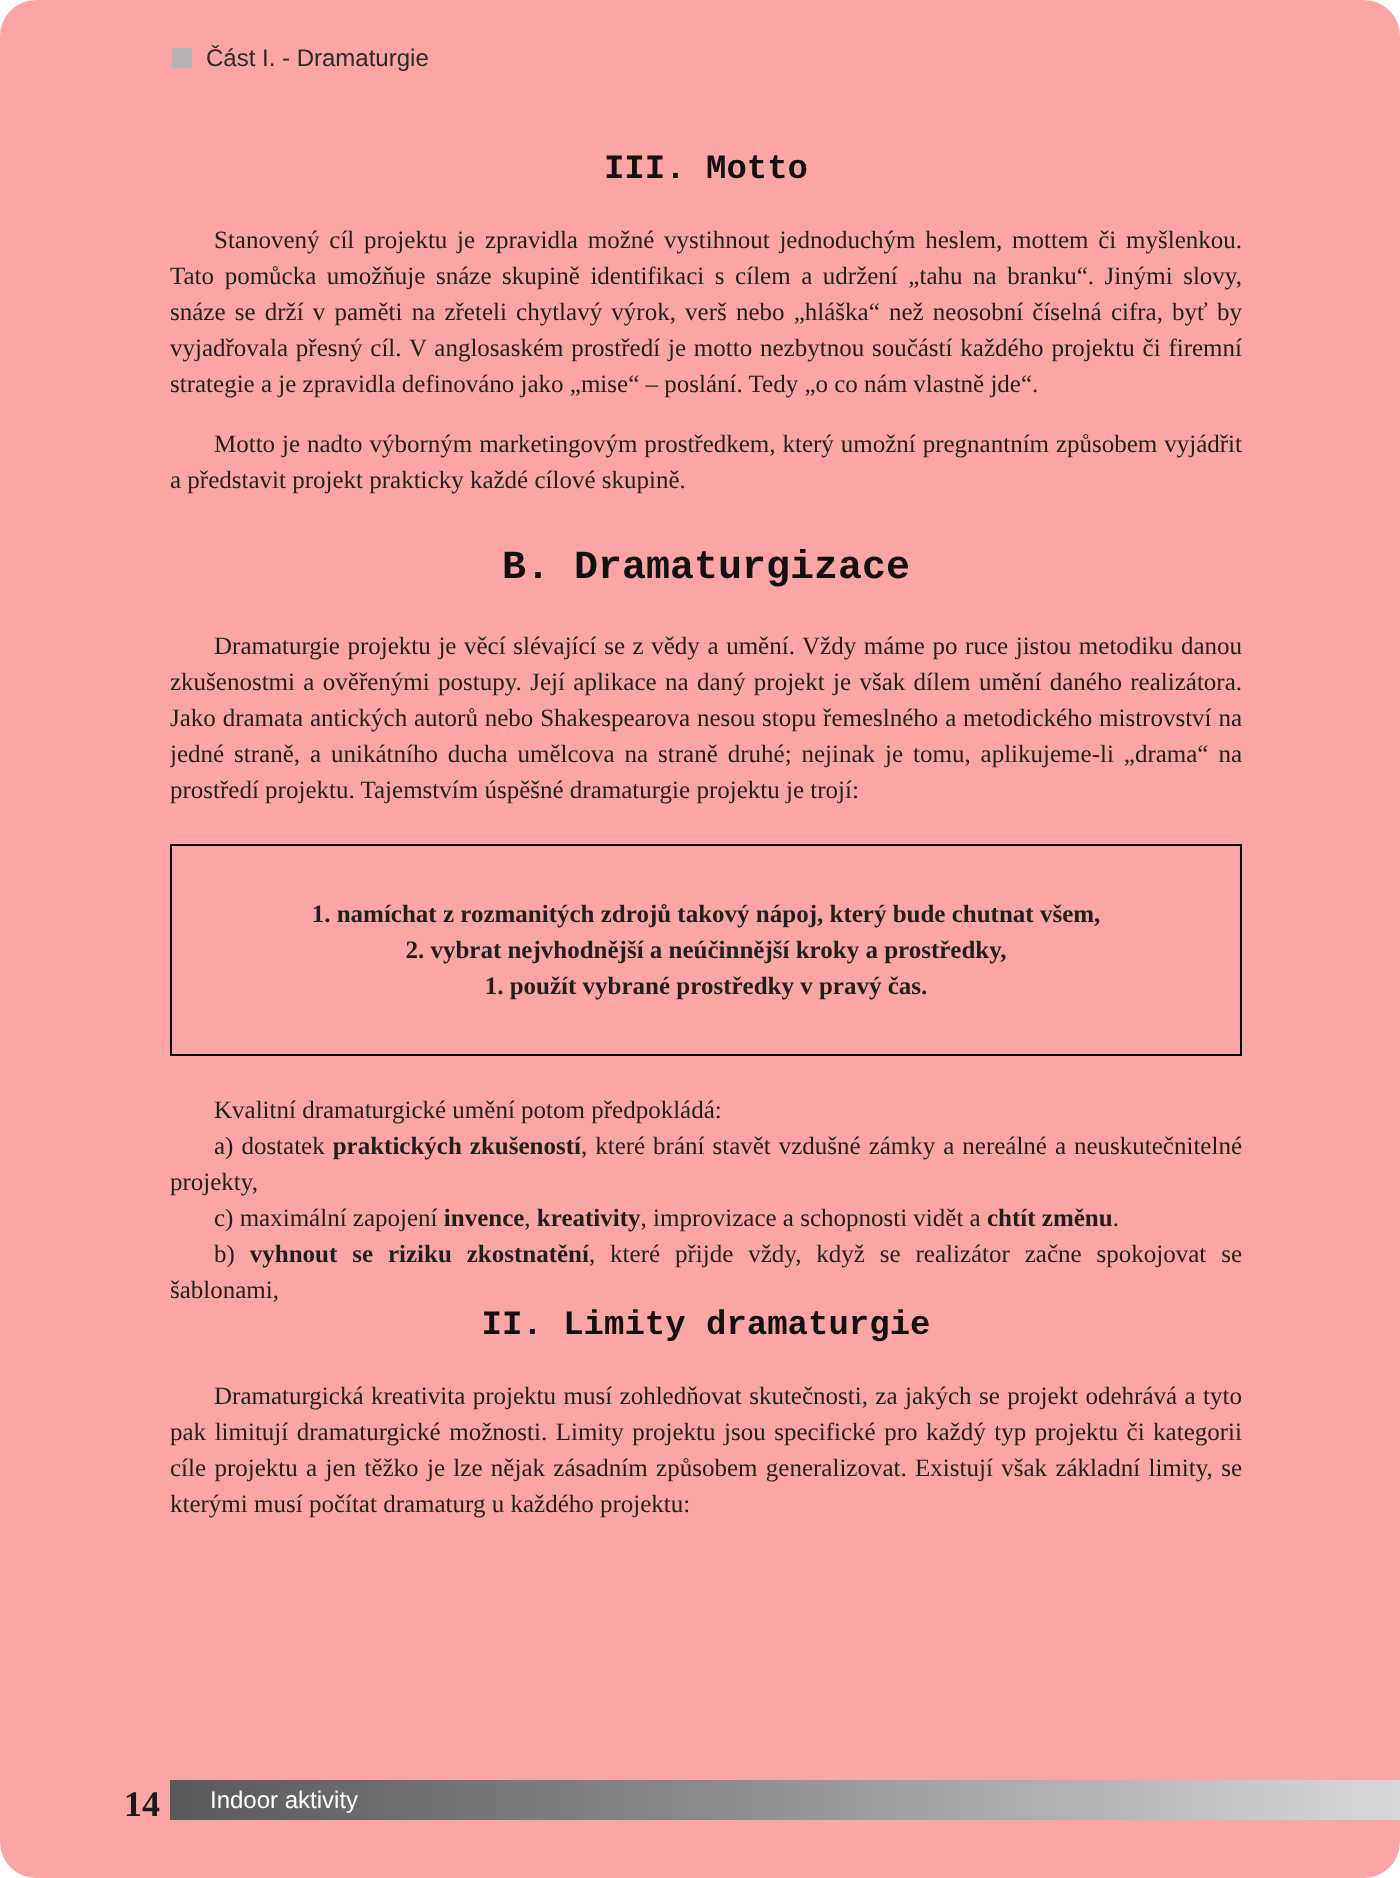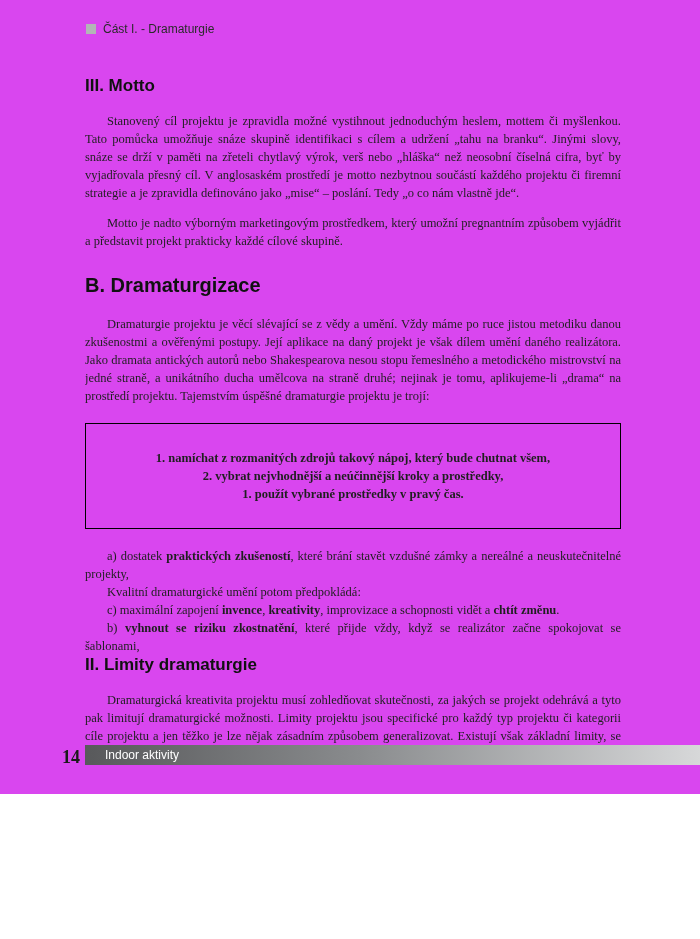--- a/index.html
+++ b/index.html
@@ -1,24 +1,25 @@
 <!DOCTYPE html>
 <html lang="cs"><head>
 <meta charset="utf-8">
 <style>
   * { margin: 0; padding: 0; box-sizing: border-box; }
   html, body { background: #ffffff; }
   .page {
     position: relative;
     width: 700px;
-    height: 794px;
-    background: #d946ef;
+    height: 939px;
+    background: #fca5a5;
     color: #1f1f1f;
     font-family: "Liberation Serif", serif;
     overflow: hidden;
+    border-radius: 18px;
   }
   .running-header {
     position: absolute;
     top: 22px;
     left: 86px;
     display: flex;
     align-items: center;
     gap: 7px;
     font-family: "Liberation Sans", sans-serif;
     font-size: 12px;
@@ -32,23 +33,24 @@
   }
   .content {
     position: absolute;
     top: 76px;
     left: 85px;
     width: 536px;
     height: 802px;
     overflow: hidden;
   }
   h1, h2 {
-    font-family: Liberation Sans, sans-serif;
+    font-family: Liberation Mono, monospace;
     font-weight: bold;
     color: #111111;
+    text-align: center;
   }
   h2.sub { font-size: 17px; margin: 0 0 16px 0; }
   h1.main { font-size: 20px; margin: 24px 0 18px 0; }
   h2.sub.later { }
   p.body {
     font-size: 12.5px;
     line-height: 18px;
     text-align: justify;
     hyphens: auto;
     margin: 0 0 12px 0;
@@ -121,23 +123,23 @@
 
 
     <p class="body indent">Dramaturgie projektu je věcí slévající se z vědy a umění. Vždy máme po ruce jistou metodiku danou zkušenostmi a ověřenými postupy. Její aplikace na daný projekt je však dílem umění daného realizátora. Jako dramata antických autorů nebo Shakespearova nesou stopu řemeslného a metodického mistrovství na jedné straně, a unikátního ducha umělcova na straně druhé; nejinak je tomu, aplikujeme-li „drama“ na prostředí projektu. Tajemstvím úspěšné dramaturgie projektu je trojí:</p>
 
     <div class="principles-box">
       <div class="box-line">1. namíchat z rozmanitých zdrojů takový nápoj, který bude chutnat všem,</div>
       <div class="box-line">2. vybrat nejvhodnější a neúčinnější kroky a prostředky,</div>
       <div class="box-line">1. použít vybrané prostředky v pravý čas.</div>
     </div>
 
+    <p class="body indent tight">Kvalitní dramaturgické umění potom předpokládá:</p>
+
     <p class="body indent tight"><span>a) dostatek </span><b>praktických zkušeností</b><span>, které brání stavět vzdušné zámky a nereálné a neuskutečnitelné projekty,</span></p>
-
-    <p class="body indent tight">Kvalitní dramaturgické umění potom předpokládá:</p>
 
     <p class="body indent tight"><span>c) maximální zapojení </span><b>invence</b><span>, </span><b>kreativity</b><span>, improvizace a schopnosti vidět a </span><b>chtít změnu</b><span>.</span></p>
 
     <p class="body indent tight"><span>b) </span><b>vyhnout se riziku zkostnatění</b><span>, které přijde vždy, když se realizátor začne spokojovat se šablonami,</span></p>
 
     <h2 class="sub later">II. Limity dramaturgie</h2>
 
     <p class="body indent">Dramaturgická kreativita projektu musí zohledňovat skutečnosti, za jakých se projekt odehrává a tyto pak limitují dramaturgické možnosti. Limity projektu jsou specifické pro každý typ projektu či kategorii cíle projektu a jen těžko je lze nějak zásadním způsobem generalizovat. Existují však základní limity, se kterými musí počítat dramaturg u každého projektu:</p>
 
   </div>

